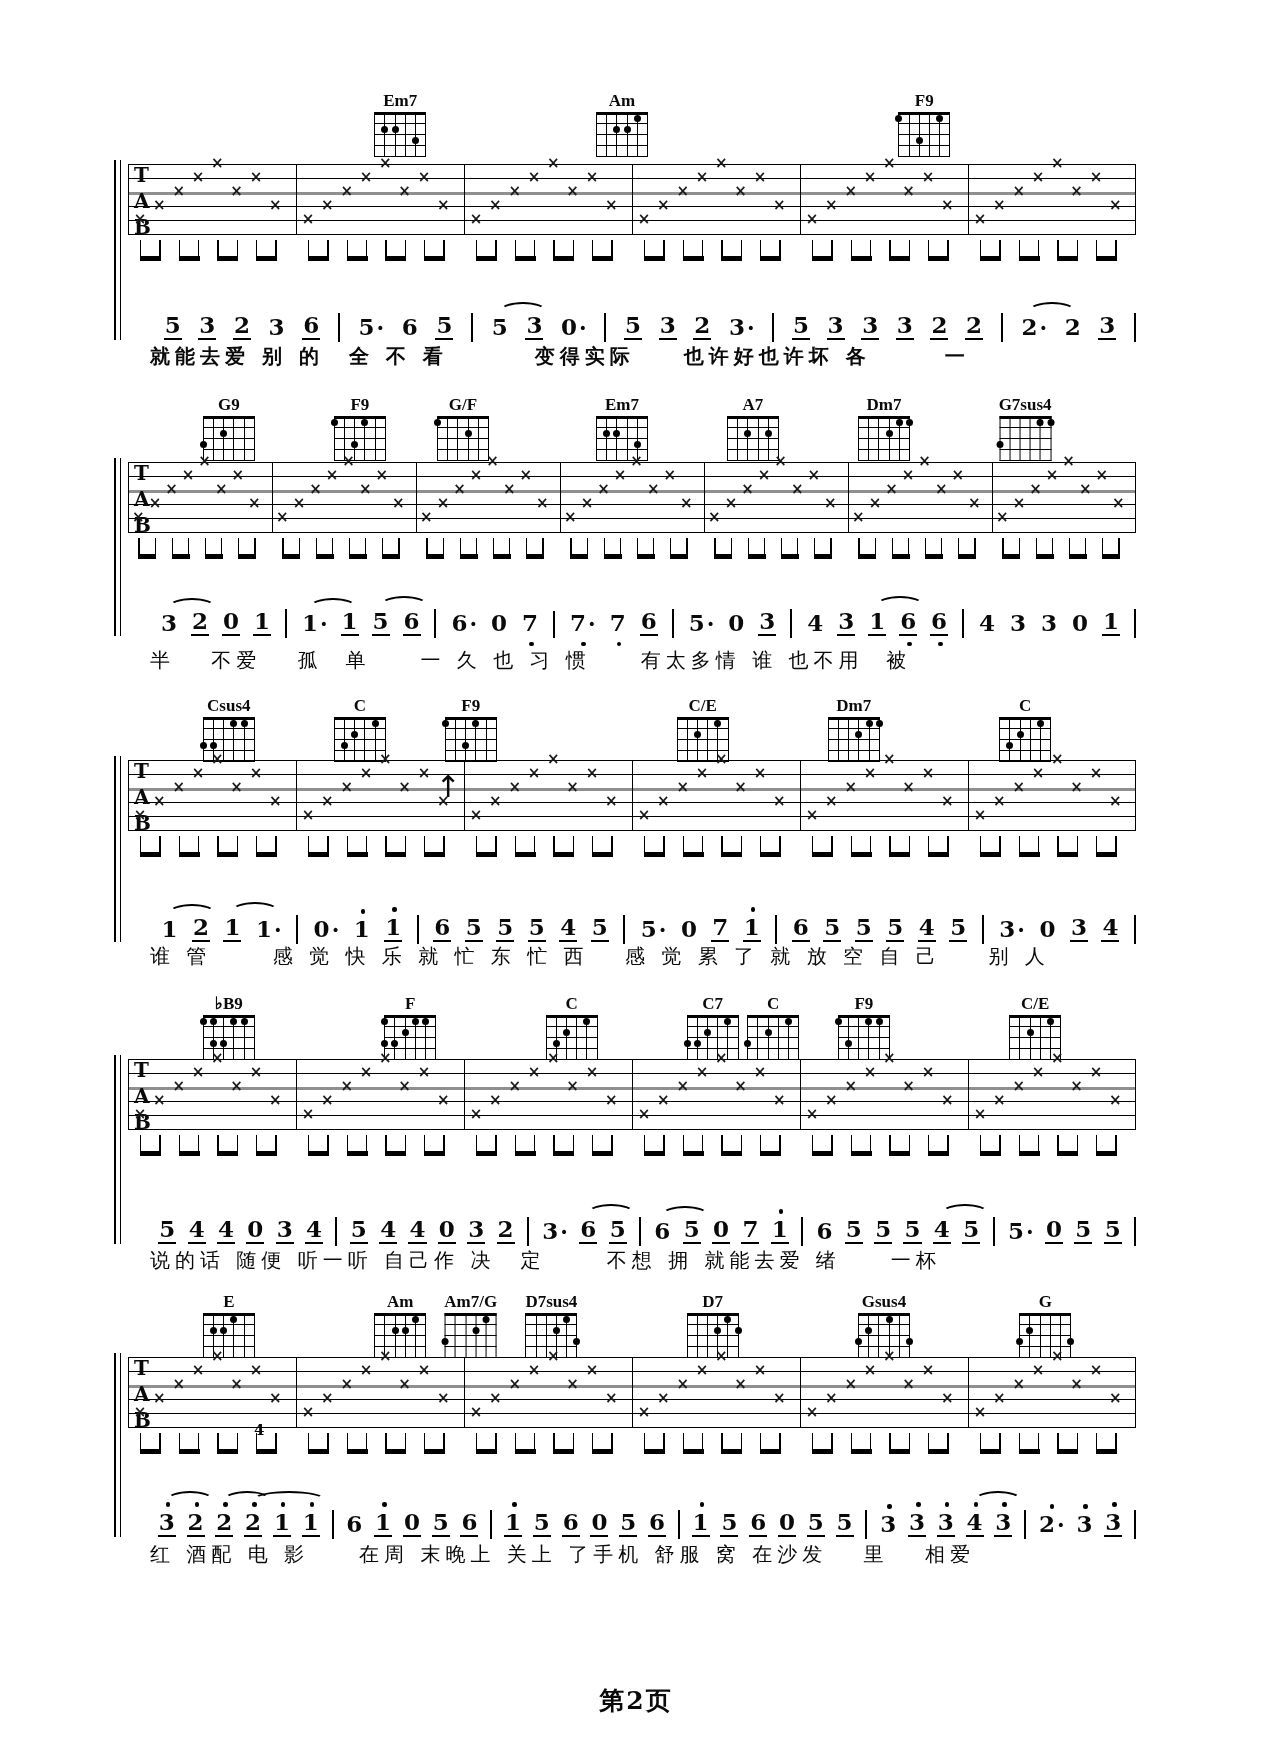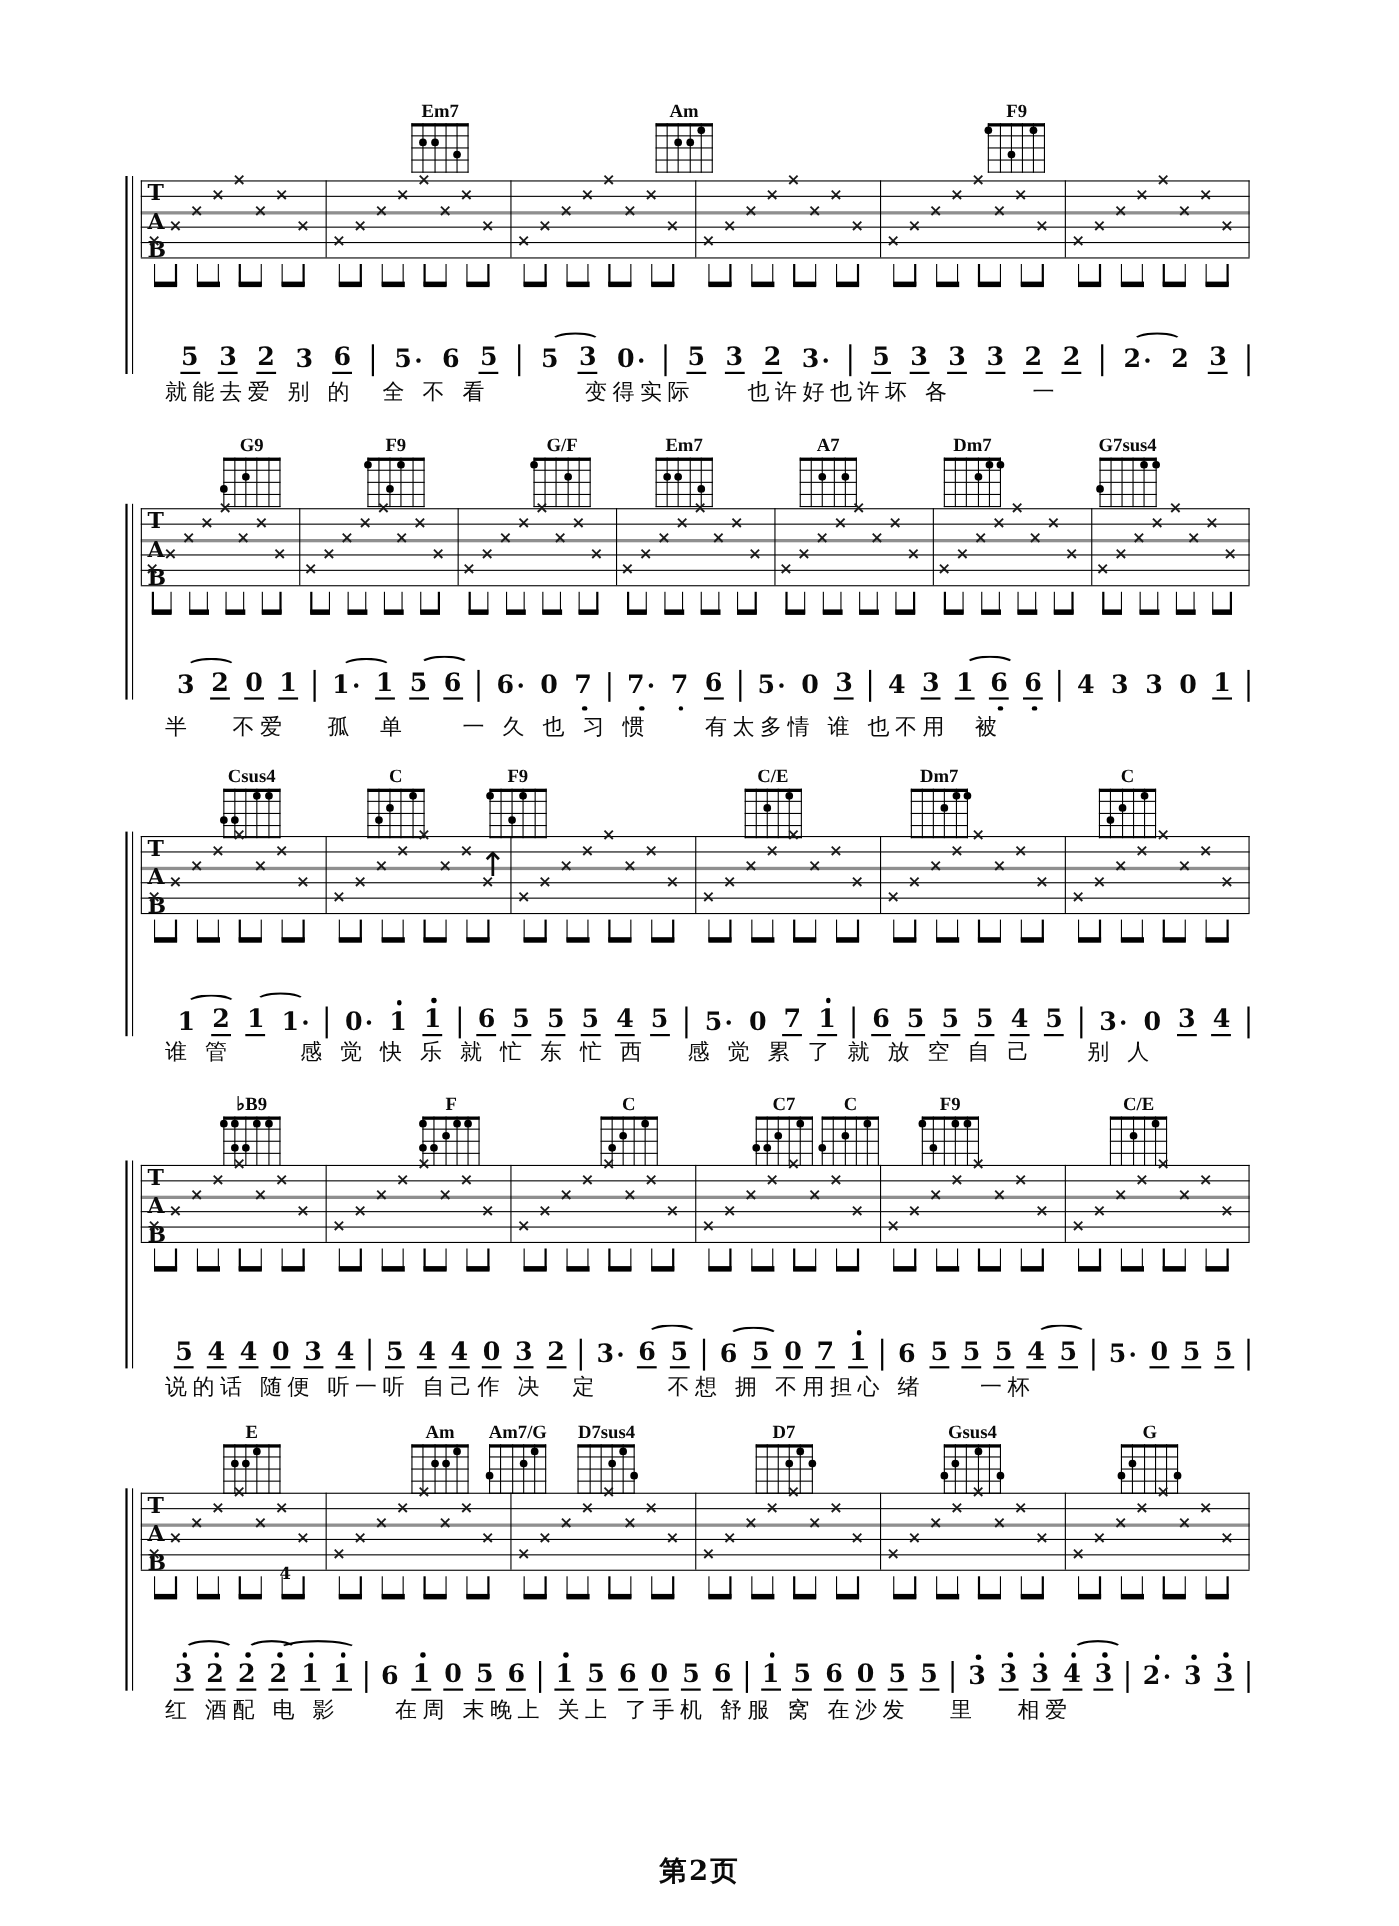--- a/index.html
+++ b/index.html
@@ -330,21 +330,21 @@
               <div class="tie"></div>
             </div>
             <div class="tok">
               <div class="dg">2</div>
             </div>
             <div class="tok">
               <div class="dg u">3</div>
             </div>
           </div>
         </div>
-        <div class="lyrics" style="left: 150px; top: 344px;">就能去爱 别 的　全 不 看　　　 变得实际　  也许好也许坏 各　　  一</div>
+        <div class="lyrics" style="left: 150px; top: 344px; font-weight: bold;">就能去爱 别 的　全 不 看　　　 变得实际　  也许好也许坏 各　　  一</div>
       </div>
       <div class="sys">
         <div class="chord" style="left: 228.8px; top: 396px;">
           <div class="clabel">G9</div>
           <div class="cgrid">
             <div class="vl" style="left: 0px;"></div>
             <div class="vl" style="left: 10.2px;"></div>
             <div class="vl" style="left: 20.4px;"></div>
             <div class="vl" style="left: 30.6px;"></div>
             <div class="vl" style="left: 40.8px;"></div>
@@ -370,21 +370,21 @@
             <div class="hl nut" style="top: 0px;"></div>
             <div class="hl" style="top: 11px;"></div>
             <div class="hl" style="top: 22px;"></div>
             <div class="hl" style="top: 33px;"></div>
             <div class="hl" style="top: 44px;"></div>
             <div class="cdot" style="left: -3px; top: 3px;"></div>
             <div class="cdot" style="left: 27.6px; top: 3px;"></div>
             <div class="cdot" style="left: 17.4px; top: 25px;"></div>
           </div>
         </div>
-        <div class="chord" style="left: 511px; top: 396px; align-items: center;">
+        <div class="chord" style="left: 463px; top: 396px; align-items: center;">
           <div class="clabel">G/F</div>
           <div class="cgrid">
             <div class="vl" style="left: 0px;"></div>
             <div class="vl" style="left: 10.2px;"></div>
             <div class="vl" style="left: 20.4px;"></div>
             <div class="vl" style="left: 30.6px;"></div>
             <div class="vl" style="left: 40.8px;"></div>
             <div class="vl" style="left: 51px;"></div>
             <div class="hl nut" style="top: 0px;"></div>
             <div class="hl" style="top: 11px;"></div>
@@ -1480,21 +1480,21 @@
               <div class="dg u">0</div>
             </div>
             <div class="tok">
               <div class="dg u">5</div>
             </div>
             <div class="tok">
               <div class="dg u">5</div>
             </div>
           </div>
         </div>
-        <div class="lyrics" style="left: 150px; top: 1248px;">说的话 随便 听一听 自己作 决　定　　 不想 拥 不用担心 绪　　一杯</div>
+        <div class="lyrics" style="left: 150px; top: 1248px;">说的话 随便 听一听 自己作 决　定　　 不想 拥 就能去爱 绪　　一杯</div>
       </div>
       <div class="sys">
         <div class="chord" style="left: 228.8px; top: 1293px;">
           <div class="clabel">E</div>
           <div class="cgrid">
             <div class="vl" style="left: 0px;"></div>
             <div class="vl" style="left: 10.2px;"></div>
             <div class="vl" style="left: 20.4px;"></div>
             <div class="vl" style="left: 30.6px;"></div>
             <div class="vl" style="left: 40.8px;"></div>

